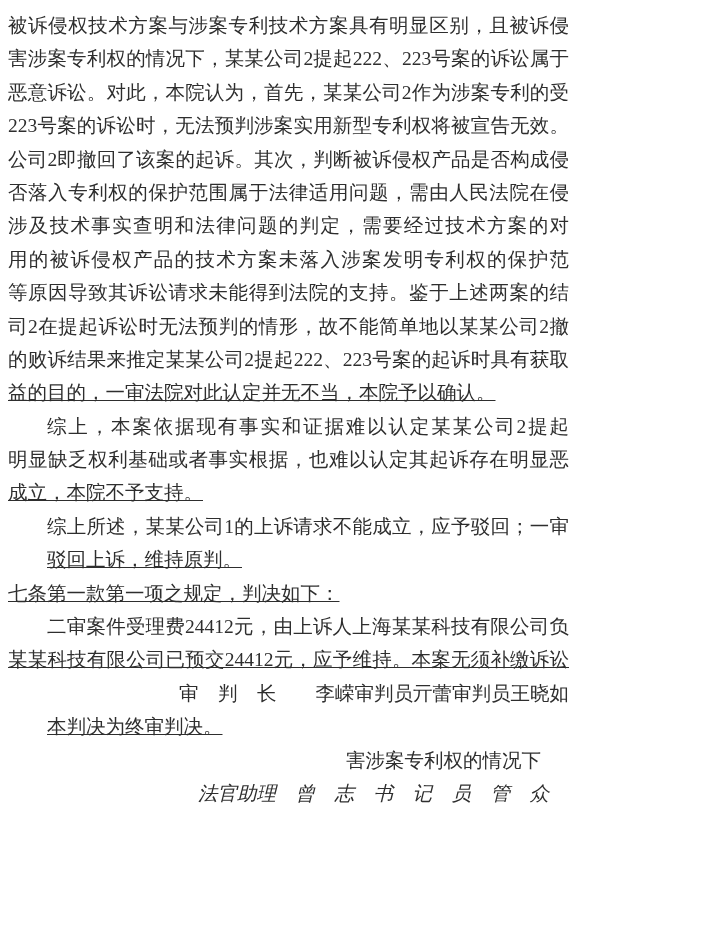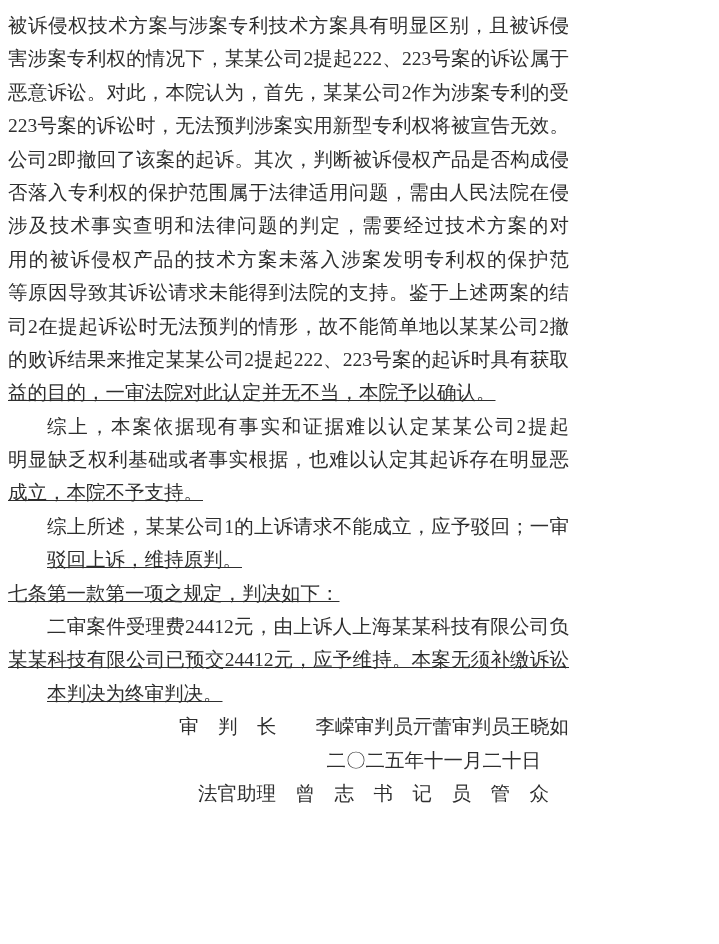--- a/index.html
+++ b/index.html
@@ -36,20 +36,21 @@
   }
   .ln.sig {
     text-align: right;
     text-align-last: right;
   }
   .ln.sig-date {
     padding-right: 28px;
   }
   .ln.sig-clerk {
     padding-right: 20px;
+    font-style: italic;
   }
 </style>
 </head>
 <body>
 
 <div class="page">
   <div class="ln">被诉侵权技术方案与涉案专利技术方案具有明显区别，且被诉侵权产品明显不侵</div>
   <div class="ln">害涉案专利权的情况下，某某公司2提起222、223号案的诉讼属于滥用诉权，构成</div>
   <div class="ln">恶意诉讼。对此，本院认为，首先，某某公司2作为涉案专利的受让人，在提起</div>
   <div class="ln">223号案的诉讼时，无法预判涉案实用新型专利权将被宣告无效。在某某公司2提</div>
@@ -62,17 +63,17 @@
   <div class="ln">的败诉结果来推定某某公司2提起222、223号案的起诉时具有获取非法或不正当利</div>
   <div class="ln end">益的目的，一审法院对此认定并无不当，本院予以确认。</div>
   <div class="ln indent">综上，本案依据现有事实和证据难以认定某某公司2提起222、223号案的诉讼</div>
   <div class="ln">明显缺乏权利基础或者事实根据，也难以认定其起诉存在明显恶意，某某公司1关</div>
   <div class="ln end">成立，本院不予支持。</div>
   <div class="ln indent">综上所述，某某公司1的上诉请求不能成立，应予驳回；一审判决认定事实清</div>
   <div class="ln indent end">驳回上诉，维持原判。</div>
   <div class="ln end">七条第一款第一项之规定，判决如下：</div>
   <div class="ln indent">二审案件受理费24412元，由上诉人上海某某科技有限公司负担。上诉人上海</div>
   <div class="ln end">某某科技有限公司已预交24412元，应予维持。本案无须补缴诉讼费。</div>
+  <div class="ln sig">审　判　长　　李嵘审判员亓蕾审判员王晓如</div>
   <div class="ln indent end">本判决为终审判决。</div>
-  <div class="ln sig">审　判　长　　李嵘审判员亓蕾审判员王晓如</div>
-  <div class="ln sig sig-date">二〇二五年十一月二十日</div>
+  <div class="ln sig sig-date">害涉案专利权的情况下</div>
   <div class="ln sig sig-clerk">法官助理　曾　志　书　记　员　管　众</div>
 </div>
 
 </body></html>

